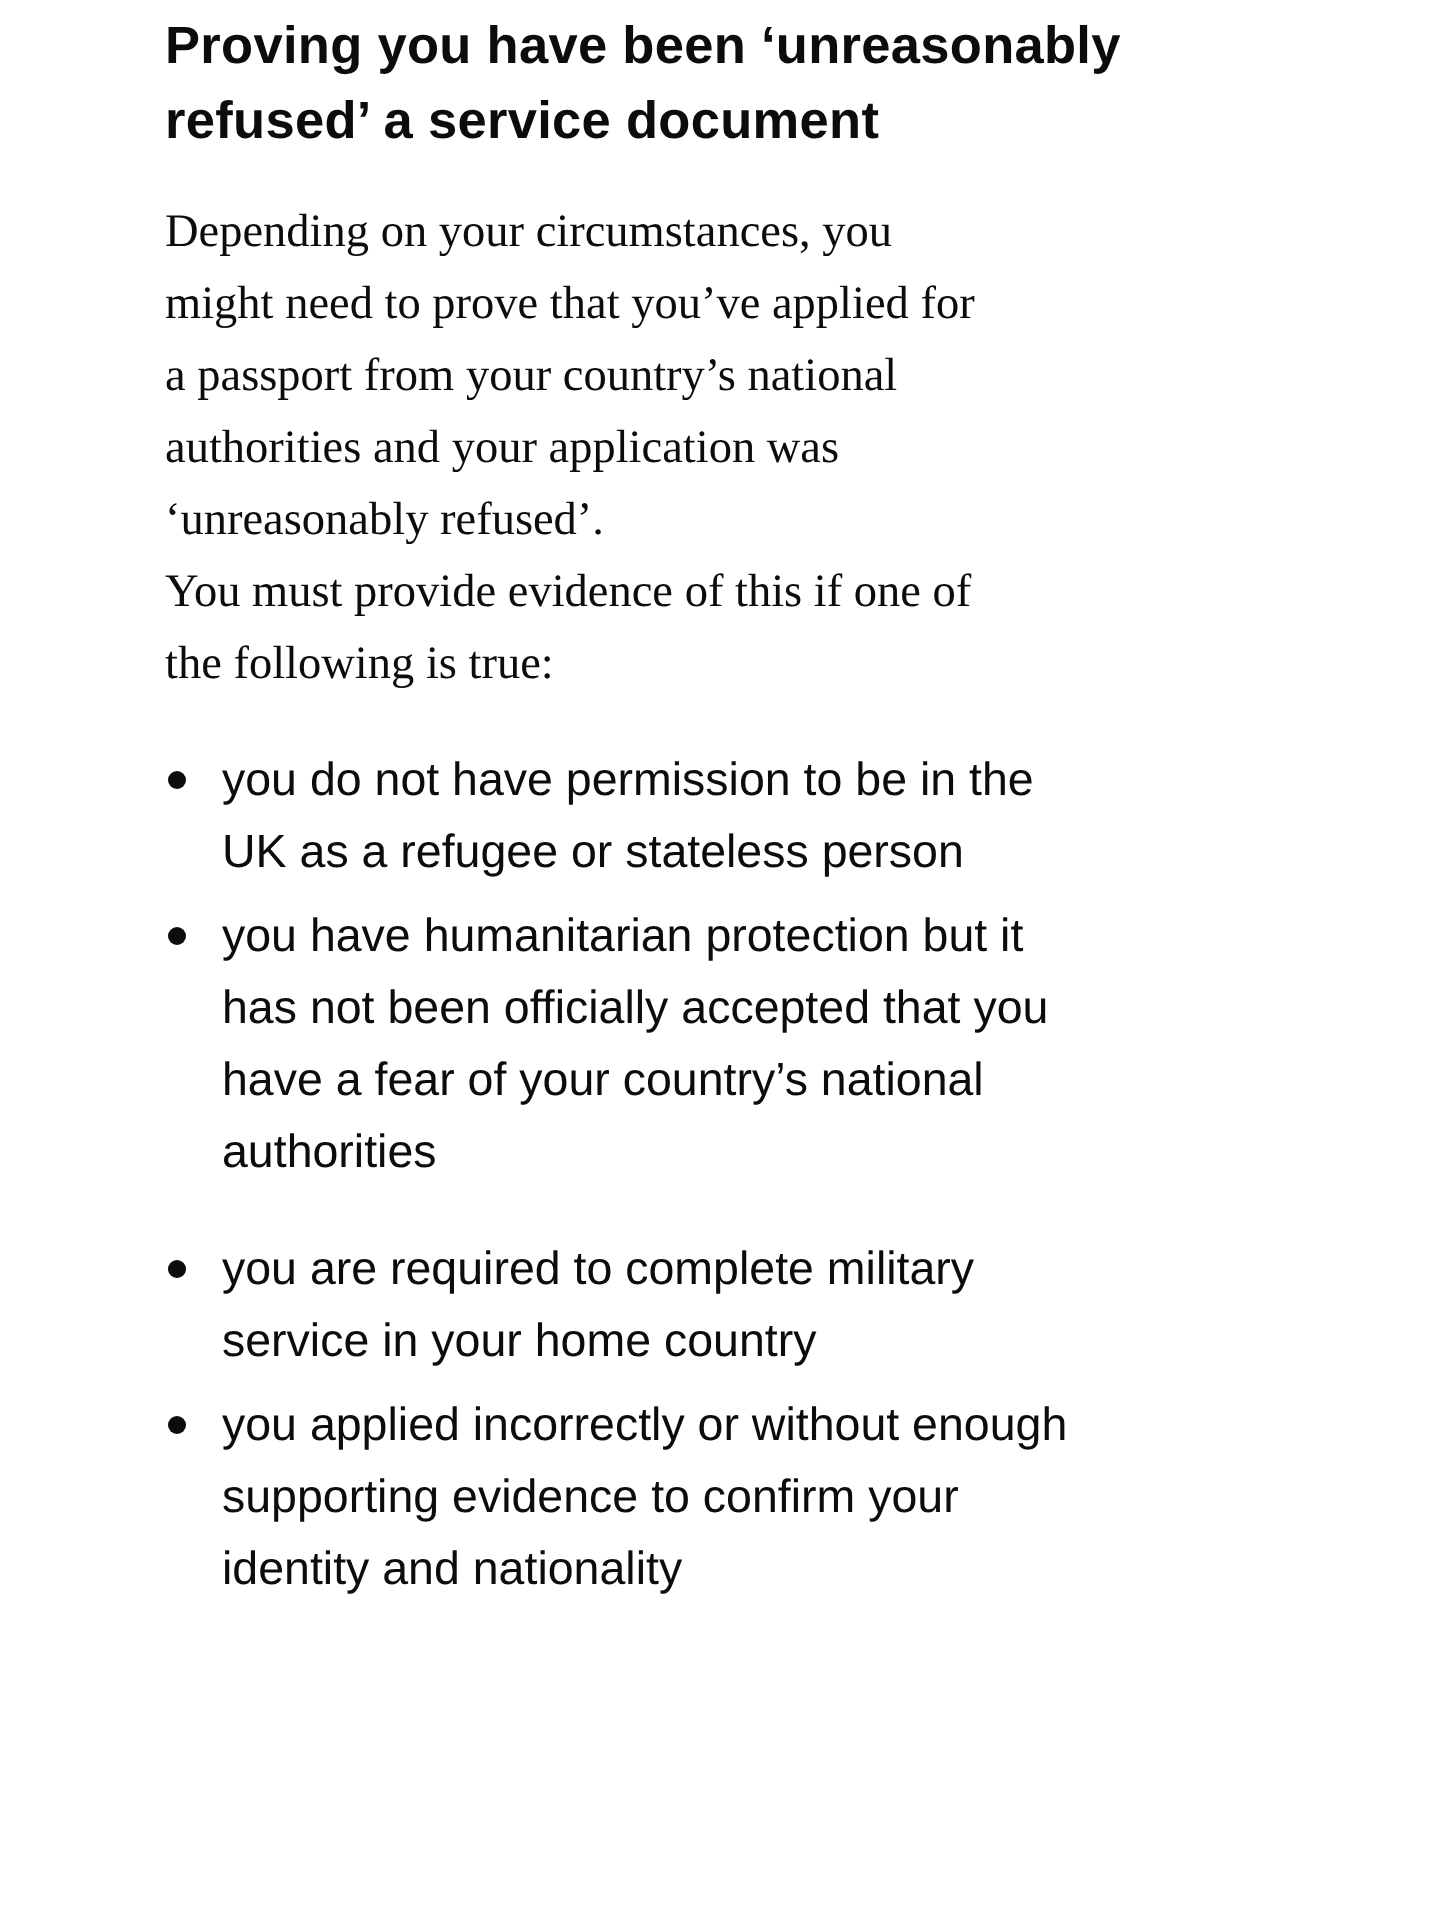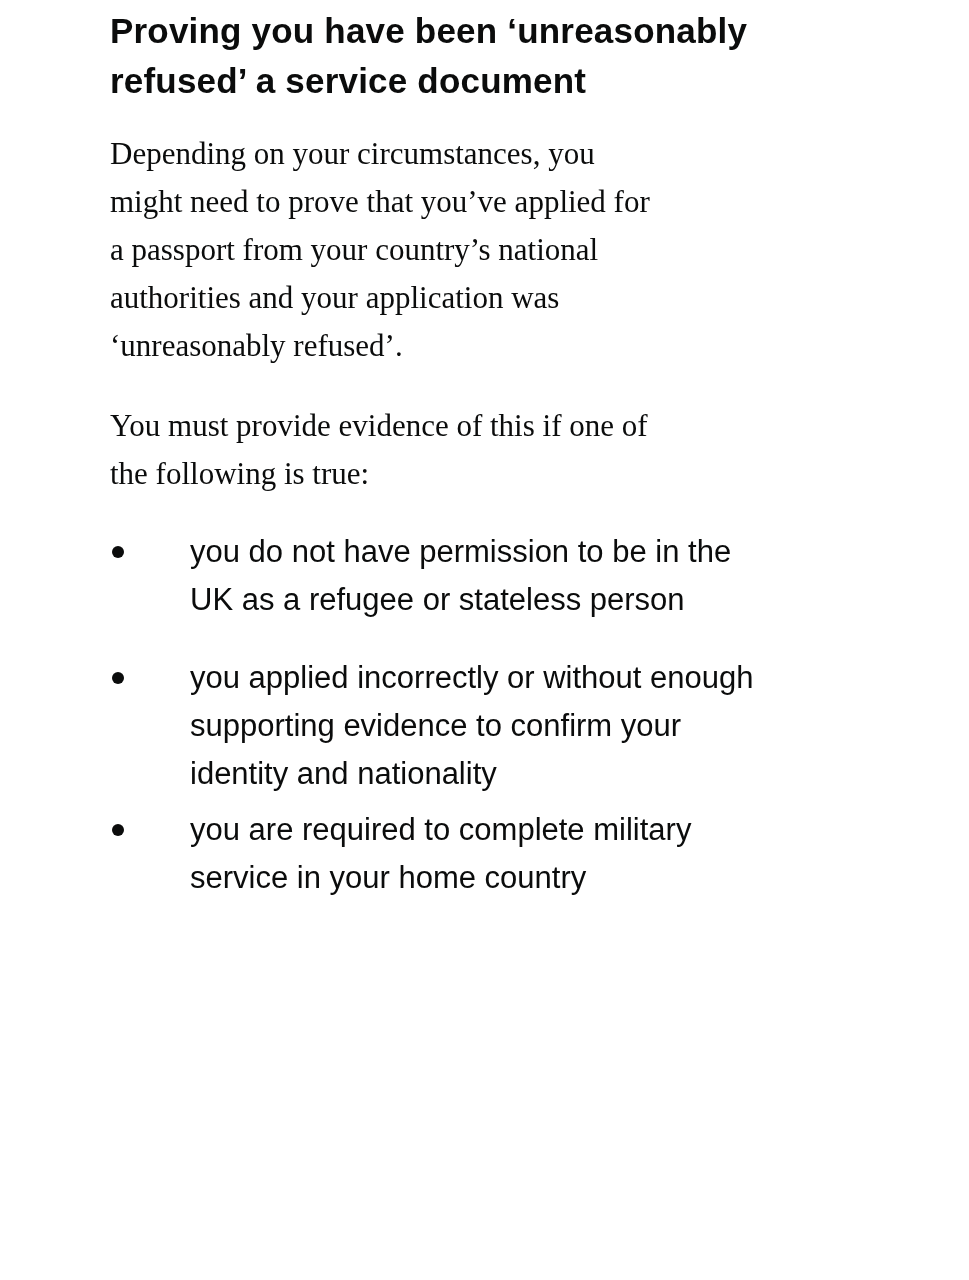--- a/index.html
+++ b/index.html
@@ -27,31 +27,30 @@
     white-space: pre-line;
   }
   .body-text {
     margin: 0;
     font-size: 31px;
     line-height: 48px;
     white-space: pre-line;
     font-family: Liberation Serif, serif;
   }
   .para-intro        { margin-top: 24px; }
-  .para-standard     { margin-top: 32px; }
+  .para-standard     { }
   .bullet-list {
     list-style: none;
     margin: 30px 0 0 0;
     padding: 0;
   }
   .bullet-item {
     display: flex;
     align-items: flex-start;
     padding-left: 2px;
-    gap: 42px;
   }
   .bullet-item + .bullet-item { margin-top: 8px; }
   .bullet-marker {
     flex: 0 0 12px;
     width: 12px;
     height: 12px;
     border-radius: 50%;
     background: #0b0c0c;
     margin: 18px 24px 0 0;
   }
@@ -77,30 +76,37 @@
 
   <p class="body-text para-standard">You must provide evidence of this if one of
 the following is true:</p>
 
   <ul class="bullet-list">
     <li class="bullet-item">
       <span class="bullet-marker"></span>
       <span class="bullet-text">you do not have permission to be in the
 UK as a refugee or stateless person</span>
     </li>
+    <li class="bullet-item">
+      <span class="bullet-marker"></span>
+      <span class="bullet-text">you have humanitarian protection but it
+has not been officially accepted that you
+have a fear of your country’s national
+authorities</span>
+    </li>
   </ul>
 
 
   <ul class="bullet-list">
     <li class="bullet-item">
       <span class="bullet-marker"></span>
+      <span class="bullet-text">you are required to complete military
+service in your home country</span>
+    </li>
+    <li class="bullet-item">
+      <span class="bullet-marker"></span>
       <span class="bullet-text">you applied incorrectly or without enough
 supporting evidence to confirm your
 identity and nationality</span>
-    </li>
-    <li class="bullet-item">
-      <span class="bullet-marker"></span>
-      <span class="bullet-text">you are required to complete military
-service in your home country</span>
     </li>
   </ul>
 
 </main>
 
 </body></html>

